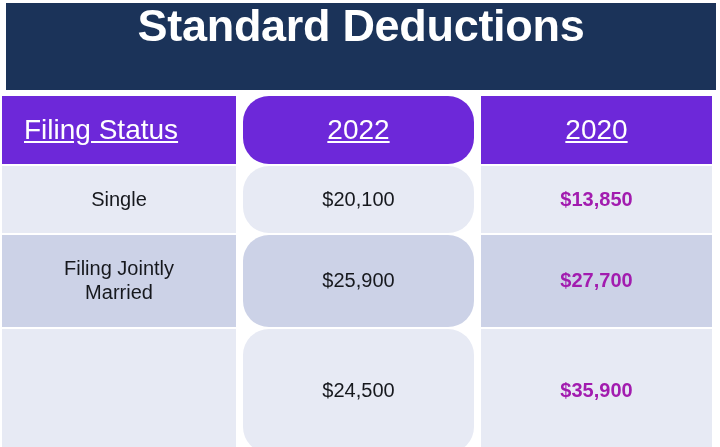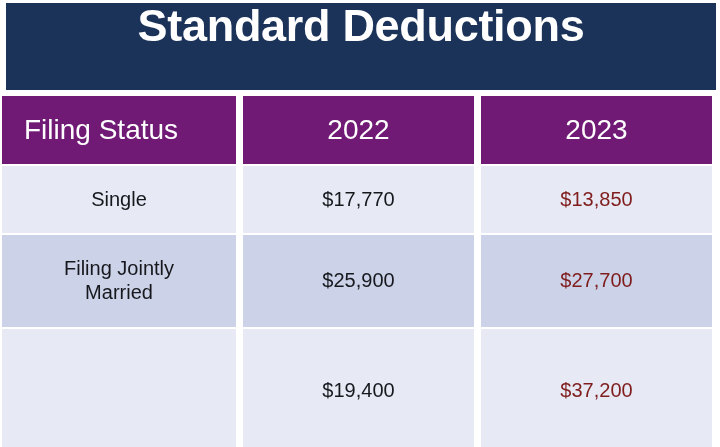--- a/index.html
+++ b/index.html
@@ -66,29 +66,30 @@
 
   .cell {
     box-sizing: border-box;
     display: flex;
     align-items: center;
     overflow: hidden;
   }
 
   
   .col-0 { width: 234px; margin-right: 7px; }
-  .col-1 { width: 231px; margin-right: 7px; }
+  .col-1 { width: 231px; margin-right: 7px; border-radius: 26px; }
   .col-2 { width: 231px; }
 
   
   .header-row .cell {
-    background: #701a75;
+    background: #6d28d9;
     color: #ffffff;
     font-size: 28px;
     font-weight: normal;
+    text-decoration: underline;
   }
   .header-row .col-0 {
     justify-content: flex-start;
     padding-left: 22px;
   }
   .header-row .col-1,
   .header-row .col-2 {
     justify-content: center;
   }
 
@@ -97,22 +98,22 @@
   .data-row-1 .cell { background: #CCD2E7; }
 
   .data-row .cell {
     justify-content: center;
     text-align: center;
     color: #16181D;
     font-size: 20px;
     line-height: 1.18;
   }
   .data-row .cell.amount-new {
-    color: #7f1d1d;
-    font-weight: normal;
+    color: #a21caf;
+    font-weight: bold;
   }
 
   .cell-text { display: block; }
 
   
   .row + .row { margin-top: 2px; }
 </style>
 </head>
 <body>
 
@@ -125,30 +126,30 @@
   <div class="table">
 
     <div class="row header-row">
       <div class="cell col-0">
         <span class="cell-text">Filing Status</span>
       </div>
       <div class="cell col-1">
         <span class="cell-text">2022</span>
       </div>
       <div class="cell col-2">
-        <span class="cell-text">2023</span>
+        <span class="cell-text">2020</span>
       </div>
     </div>
 
     <div class="row data-row data-row-0">
       <div class="cell col-0">
         <span class="cell-text">Single</span>
       </div>
       <div class="cell col-1">
-        <span class="cell-text">$17,770</span>
+        <span class="cell-text">$20,100</span>
       </div>
       <div class="cell col-2 amount-new">
         <span class="cell-text">$13,850</span>
       </div>
     </div>
 
     <div class="row data-row data-row-1">
       <div class="cell col-0">
         <span>
           <span class="cell-text">Filing Jointly</span>
@@ -162,21 +163,21 @@
         <span class="cell-text">$27,700</span>
       </div>
     </div>
 
     <div class="row data-row data-row-2">
       <div class="cell col-0">
         <span>
         </span>
       </div>
       <div class="cell col-1">
-        <span class="cell-text">$19,400</span>
+        <span class="cell-text">$24,500</span>
       </div>
       <div class="cell col-2 amount-new">
-        <span class="cell-text">$37,200</span>
+        <span class="cell-text">$35,900</span>
       </div>
     </div>
 
   </div>
 </div>
 
 </body></html>

